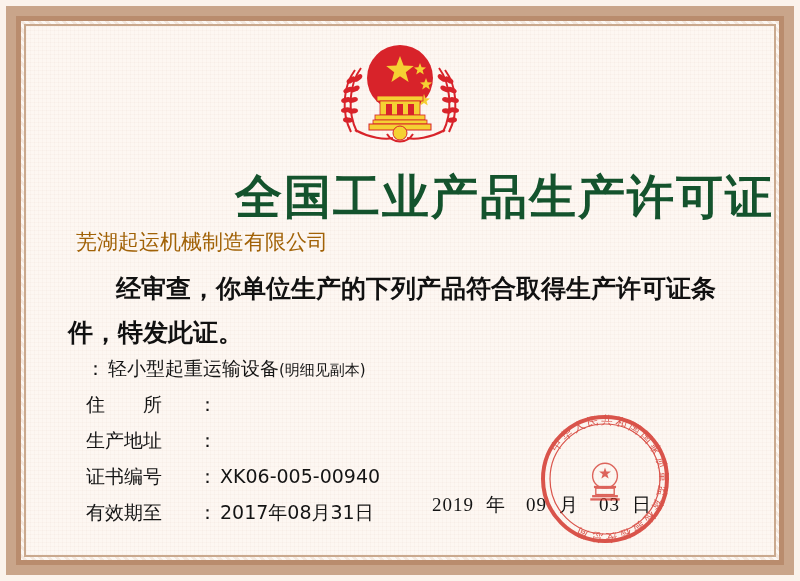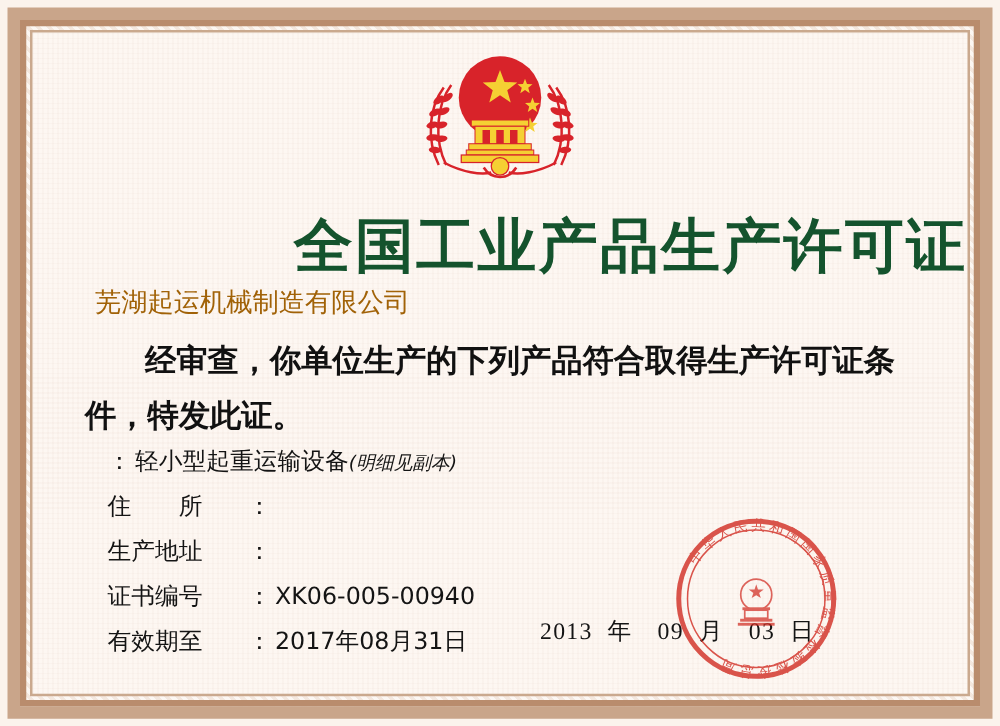--- a/index.html
+++ b/index.html
@@ -144,21 +144,20 @@
   .field-colon {
     flex: 0 0 auto;
     margin-right: 3px;
   }
   .field-value {
     flex: 1 1 auto;
     white-space: nowrap;
   }
   .field-value .small-note {
     font-size: 15px;
-    font-style: italic;
   }
 
   
   .date-line {
     position: absolute;
     top: 466px;
     left: 400px;
     font-family: "DejaVu Sans", sans-serif;
     font-size: 19px;
     color: #141414;
@@ -299,21 +298,21 @@
 
       <div class="field-row">
         <span class="field-label">有效期至</span>
         <span class="field-colon">：</span>
         <span class="field-value">2017年08月31日</span>
       </div>
 
     </div>
 
     <div class="date-line">
-      <span class="num">2013</span><span class="cn">年</span><span class="num">09</span><span class="cn">月</span><span class="num">03</span><span class="cn">日</span>
+      <span class="num">2019</span><span class="cn">年</span><span class="num">09</span><span class="cn">月</span><span class="num">03</span><span class="cn">日</span>
     </div>
 
 
     <div class="seal">
       <svg viewBox="0 0 142 142" width="142" height="142" xmlns="http://www.w3.org/2000/svg">
         <defs>
           <path id="sealArc" d="M 71,71 m -55,0 a 55,55 0 1,1 110,0 a 55,55 0 1,1 -110,0"></path>
         </defs>
         <circle cx="71" cy="71" r="62" fill="none" stroke="#d0271d" stroke-width="4"></circle>
         <circle cx="71" cy="71" r="55" fill="none" stroke="#d0271d" stroke-width="1.2"></circle>

